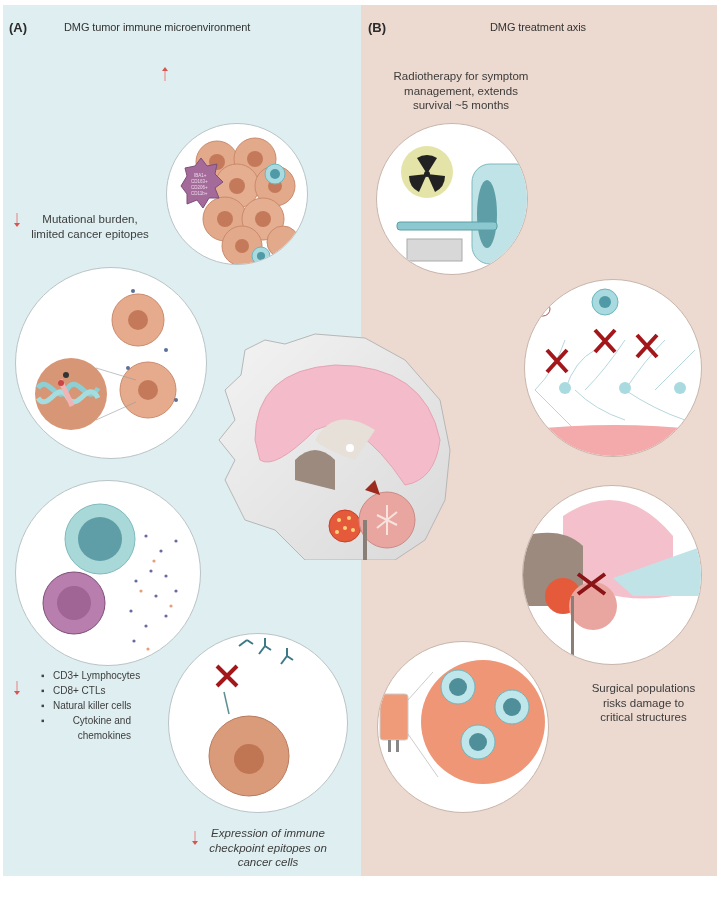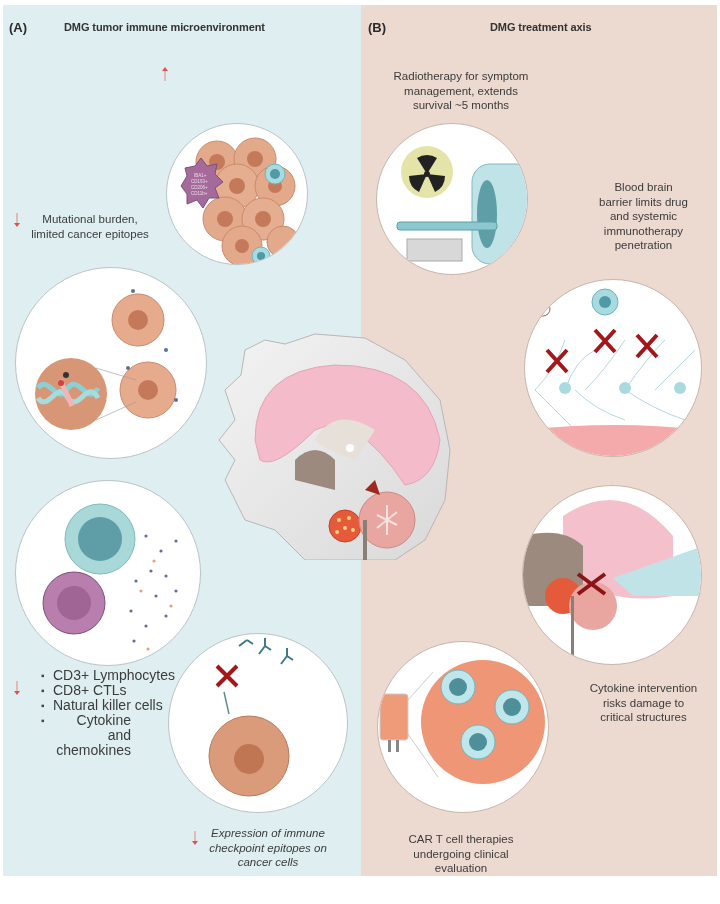--- a/index.html
+++ b/index.html
@@ -4,31 +4,31 @@
 <style>
   * { box-sizing: border-box; margin: 0; padding: 0; }
   html, body { width: 720px; height: 904px; background: #ffffff; overflow: hidden; }
   body { font-family: "Liberation Sans", "DejaVu Sans", sans-serif; color: #3a3a3a; position: relative; }
 
   .panel { position: absolute; top: 5px; height: 871px; }
   .panel-a { left: 3px; width: 358px; background: #dfeef0; }
   .panel-b { left: 361px; width: 356px; background: #ecd9cf; }
 
   .panel-letter { position: absolute; top: 15px; font-weight: bold; font-size: 13px; color: #2b2b2b; }
-  .panel-title { position: absolute; top: 16px; font-weight: bold; font-size: 11px; color: #333; letter-spacing: -0.1px; }
+  .panel-title { position: absolute; top: 16px; font-weight: normal; font-size: 11px; color: #333; letter-spacing: -0.1px; }
 
   .caption { position: absolute; font-size: 11.5px; line-height: 14.5px; text-align: center; color: #3c3c3c; }
 
   .arrow { position: absolute; width: 8px; }
   .arrow svg { display: block; }
 
   .circle { position: absolute; border-radius: 50%; background: #ffffff; border: 1px solid #b9c4c7; overflow: hidden; }
   .panel-b .circle { border-color: #c8b6ac; }
 
-  .bullets { position: absolute; list-style: none; font-size: 14px; line-height: 15px; color: #3c3c3c; }
+  .bullets { position: absolute; list-style: none; font-size: 10px; line-height: 15px; color: #3c3c3c; }
   .bullets li { position: relative; padding-left: 12px; }
   .bullets li::before { content: "\25AA"; position: absolute; left: 0; top: 0; font-size: 10px; color: #444; }
 
   .footer { position: absolute; right: 8px; top: 884px; font-size: 11px; font-weight: bold; color: #222; letter-spacing: -0.5px; margin-top: 36px; }
 
   .head { position: absolute; left: 205px; top: 330px; }
 </style>
 </head>
 <body>
 
@@ -194,27 +194,20 @@
         <path d="M50 50 L68 52 A18 18 0 0 1 58 68 Z"></path>
         <path d="M50 50 L42 68 A18 18 0 0 1 32 52 Z"></path>
       </g>
       <rect x="95" y="40" width="62" height="100" rx="18" fill="#bfe3e7" stroke="#7fb9bc"></rect>
       <ellipse cx="110" cy="90" rx="10" ry="34" fill="#5e9ea6"></ellipse>
       <rect x="20" y="98" width="100" height="8" rx="3" fill="#8bc8cf" stroke="#5e9ea6"></rect>
       <rect x="30" y="115" width="55" height="22" fill="#d8d8d8" stroke="#aaa"></rect>
     </svg>
   </div>
 
-  <div class="caption" style="left:210px; top:175px; width:145px;">
-    <div>Blood brain</div>
-    <div>barrier limits drug</div>
-    <div>and systemic</div>
-    <div>immunotherapy</div>
-    <div>penetration</div>
-  </div>
 
   <div class="circle" style="left:163px; top:274px; width:178px; height:178px;">
     <svg width="178" height="178" viewBox="0 0 178 178">
       <g stroke="#b5d7dc" stroke-width="1" fill="none">
         <path d="M10 110 Q30 90 40 60 M40 110 Q50 80 70 70 M60 110 Q80 90 100 60 M100 110 Q120 80 140 60 M130 110 Q150 90 170 70"></path>
         <path d="M10 110 Q30 130 50 150 M50 110 Q70 130 100 140 M100 110 Q130 130 160 140"></path>
       </g>
       <circle cx="40" cy="108" r="6" fill="#a8dadf"></circle>
         <circle cx="100" cy="108" r="6" fill="#a8dadf"></circle>
         <circle cx="155" cy="108" r="6" fill="#a8dadf"></circle>
@@ -237,21 +230,21 @@
       <path d="M0 50 Q40 40 60 60 L60 120 L0 120 Z" fill="#9c8a7e"></path>
       <circle cx="40" cy="110" r="18" fill="#e65a3c"></circle>
       <circle cx="70" cy="120" r="24" fill="#e9a6a0"></circle>
       <rect x="48" y="110" width="3" height="70" fill="#8a7f76"></rect>
       <path d="M55 88 L82 108 M82 88 L55 108" stroke="#8b1416" stroke-width="4"></path>
       <path d="M90 92 L180 60 L180 110 L110 110 Z" fill="#bfe3e7"></path>
     </svg>
   </div>
 
   <div class="caption" style="left:210px; top:676px; width:145px;">
-    <div>Cytokine intervention</div>
+    <div>Surgical populations</div>
     <div>risks damage to</div>
     <div>critical structures</div>
   </div>
 
   <div class="circle" style="left:16px; top:636px; width:172px; height:172px;">
     <svg width="172" height="172" viewBox="0 0 172 172">
       <rect x="2" y="52" width="28" height="46" rx="3" fill="#ef9a78" stroke="#ccc"></rect>
       <rect x="10" y="98" width="3" height="12" fill="#888"></rect>
         <rect x="18" y="98" width="3" height="12" fill="#888"></rect>
       <line x1="30" y1="58" x2="55" y2="30" stroke="#aaa" stroke-width="0.6"></line>
@@ -261,25 +254,20 @@
         <circle cx="80" cy="45" r="17" fill="#bfe6ea" stroke="#6bb6be"></circle>
           <circle cx="80" cy="45" r="9" fill="#4f8f9a"></circle>
         <circle cx="134" cy="65" r="17" fill="#bfe6ea" stroke="#6bb6be"></circle>
           <circle cx="134" cy="65" r="9" fill="#4f8f9a"></circle>
         <circle cx="100" cy="100" r="17" fill="#bfe6ea" stroke="#6bb6be"></circle>
           <circle cx="100" cy="100" r="9" fill="#4f8f9a"></circle>
       </g>
     </svg>
   </div>
 
-  <div class="caption" style="left:30px; top:827px; width:140px;">
-    <div>CAR T cell therapies</div>
-    <div>undergoing clinical</div>
-    <div>evaluation</div>
-  </div>
 </section>
 
 <div class="head">
   <svg width="250" height="230" viewBox="0 0 250 230">
     <defs>
       <linearGradient id="skin" x1="0" y1="0" x2="1" y2="1">
         <stop offset="0" stop-color="#f3f3f3"></stop>
           <stop offset="1" stop-color="#d9d9d9"></stop>
       </linearGradient>
     </defs>

